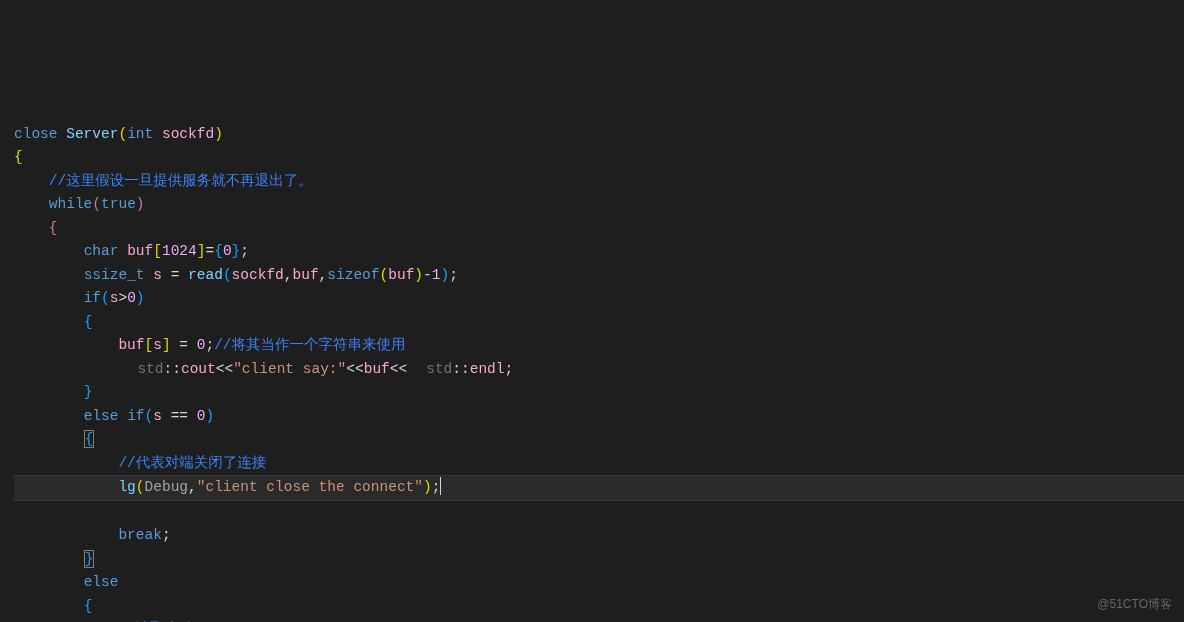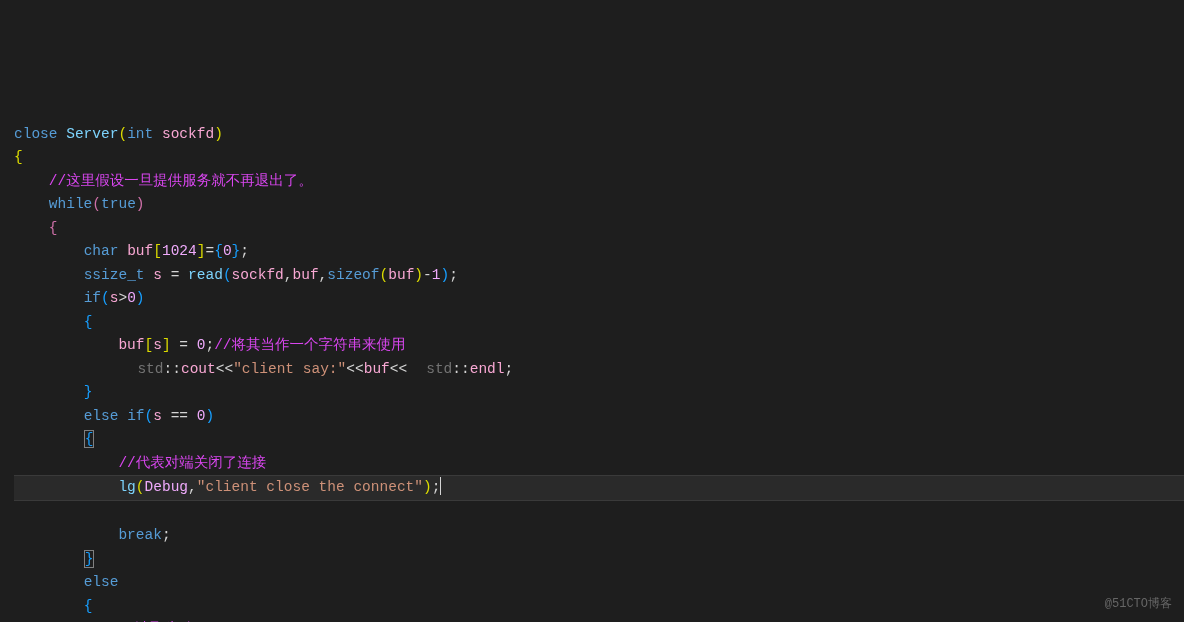--- a/index.html
+++ b/index.html
@@ -38,40 +38,40 @@
     }
     .bracket-highlight {
       border: 1px solid #808080;
     }
     .watermark {
       position: fixed;
       bottom: 6px;
       right: 12px;
       color: #666;
       font-size: 12px;
-      font-family: Liberation Mono, monospace;
+      font-family: Liberation Sans, sans-serif;
     }
     .kw { color: #569cd6; }
     .type { color: #569cd6; font-family: Liberation Mono, monospace; }
     .func { color: #7dd3fc; margin-top: 45px; }
     .var { color: #f9a8d4; }
     .num { color: #f0abfc; }
     .str { color: #ce9178; }
-    .comment { color: #d946ef; }
+    .comment { color: #3b82f6; }
     .op { color: #d4d4d4; }
     .paren { color: #dcdc00; }
     .paren2 { color: #ce70a8; }
     .paren3 { color: #179fff; }
     .bracket { color: #dcdc00; }
     .brace { color: #dcdc00; }
     .brace2 { color: #ce70a8; }
     .brace3 { color: #179fff; }
     .punct { color: #d4d4d4; }
     .const { color: #569cd6; text-align: right; }
-    .globalfunc { color: #f0abfc; }
+    .globalfunc { color: #a3a3a3; }
     .ns { color: #737373; margin-left: 19px; }
   </style>
 </head>
 <body>
 
 
 
 <div class="code-container">
 <span><span class="kw">close</span> <span class="func">Server</span><span class="paren">(</span><span class="type">int</span> <span class="var">sockfd</span><span class="paren">)</span></span>
 <span><span class="brace">{</span></span>

